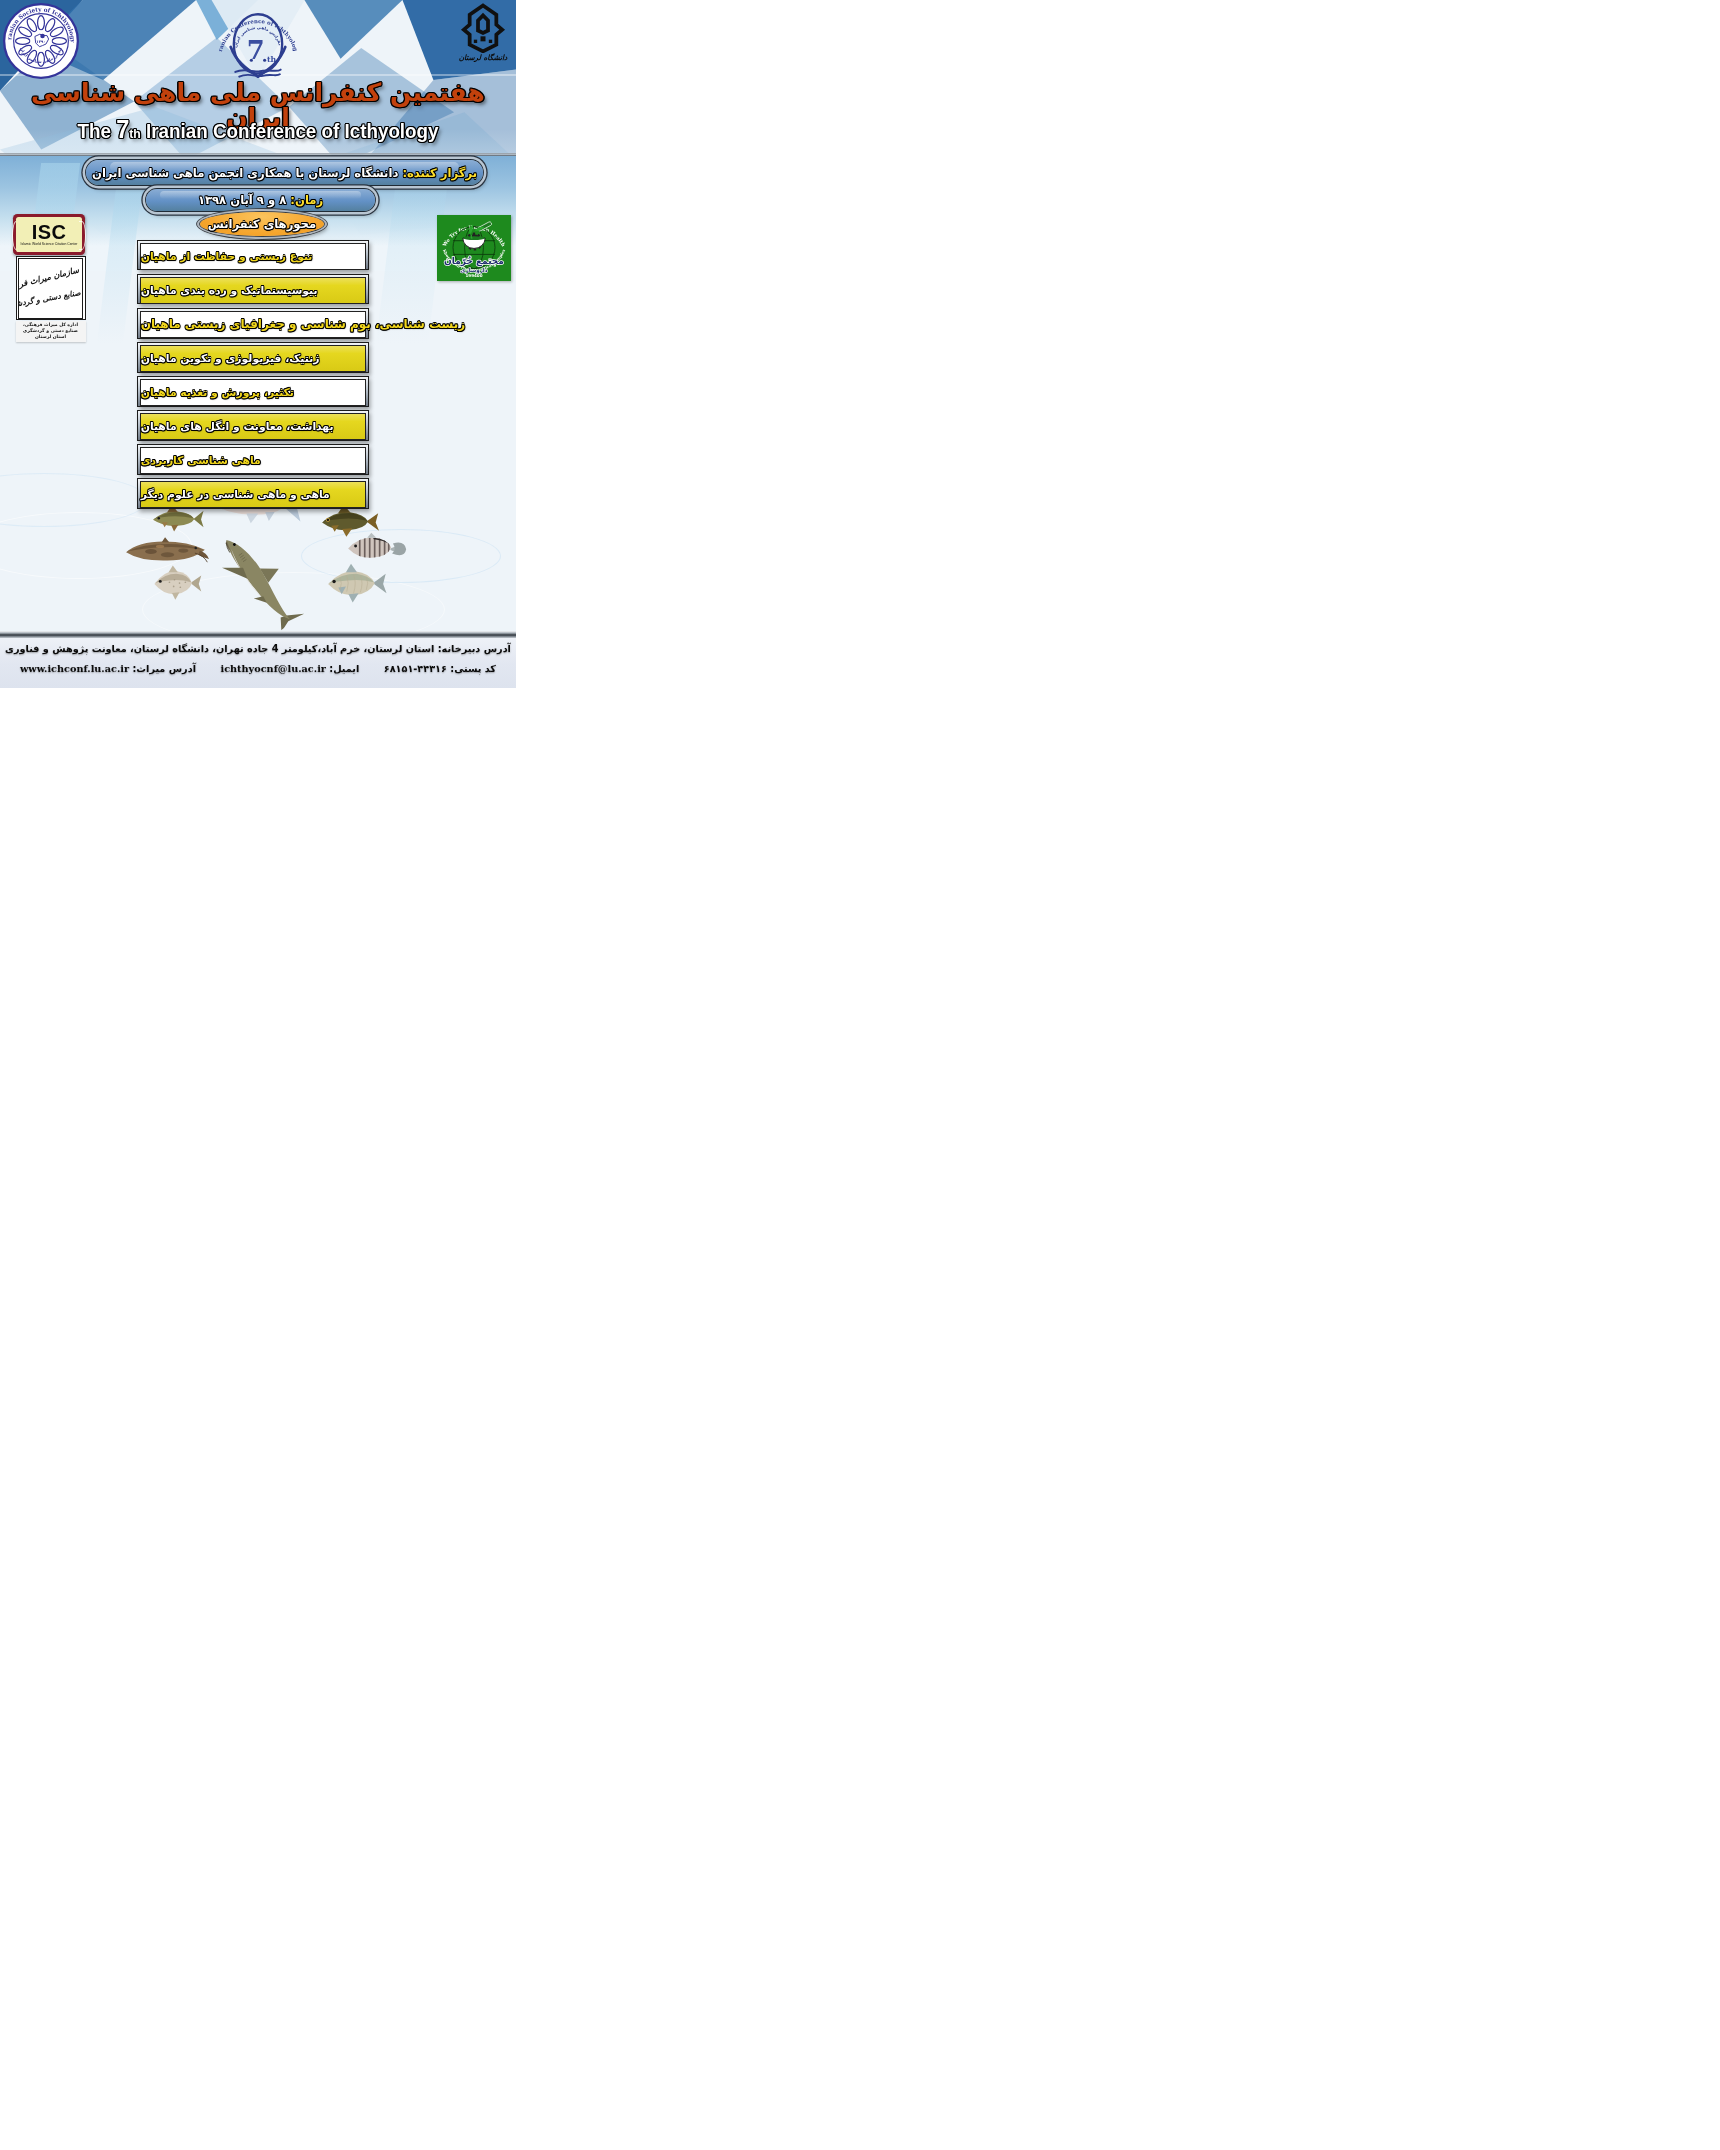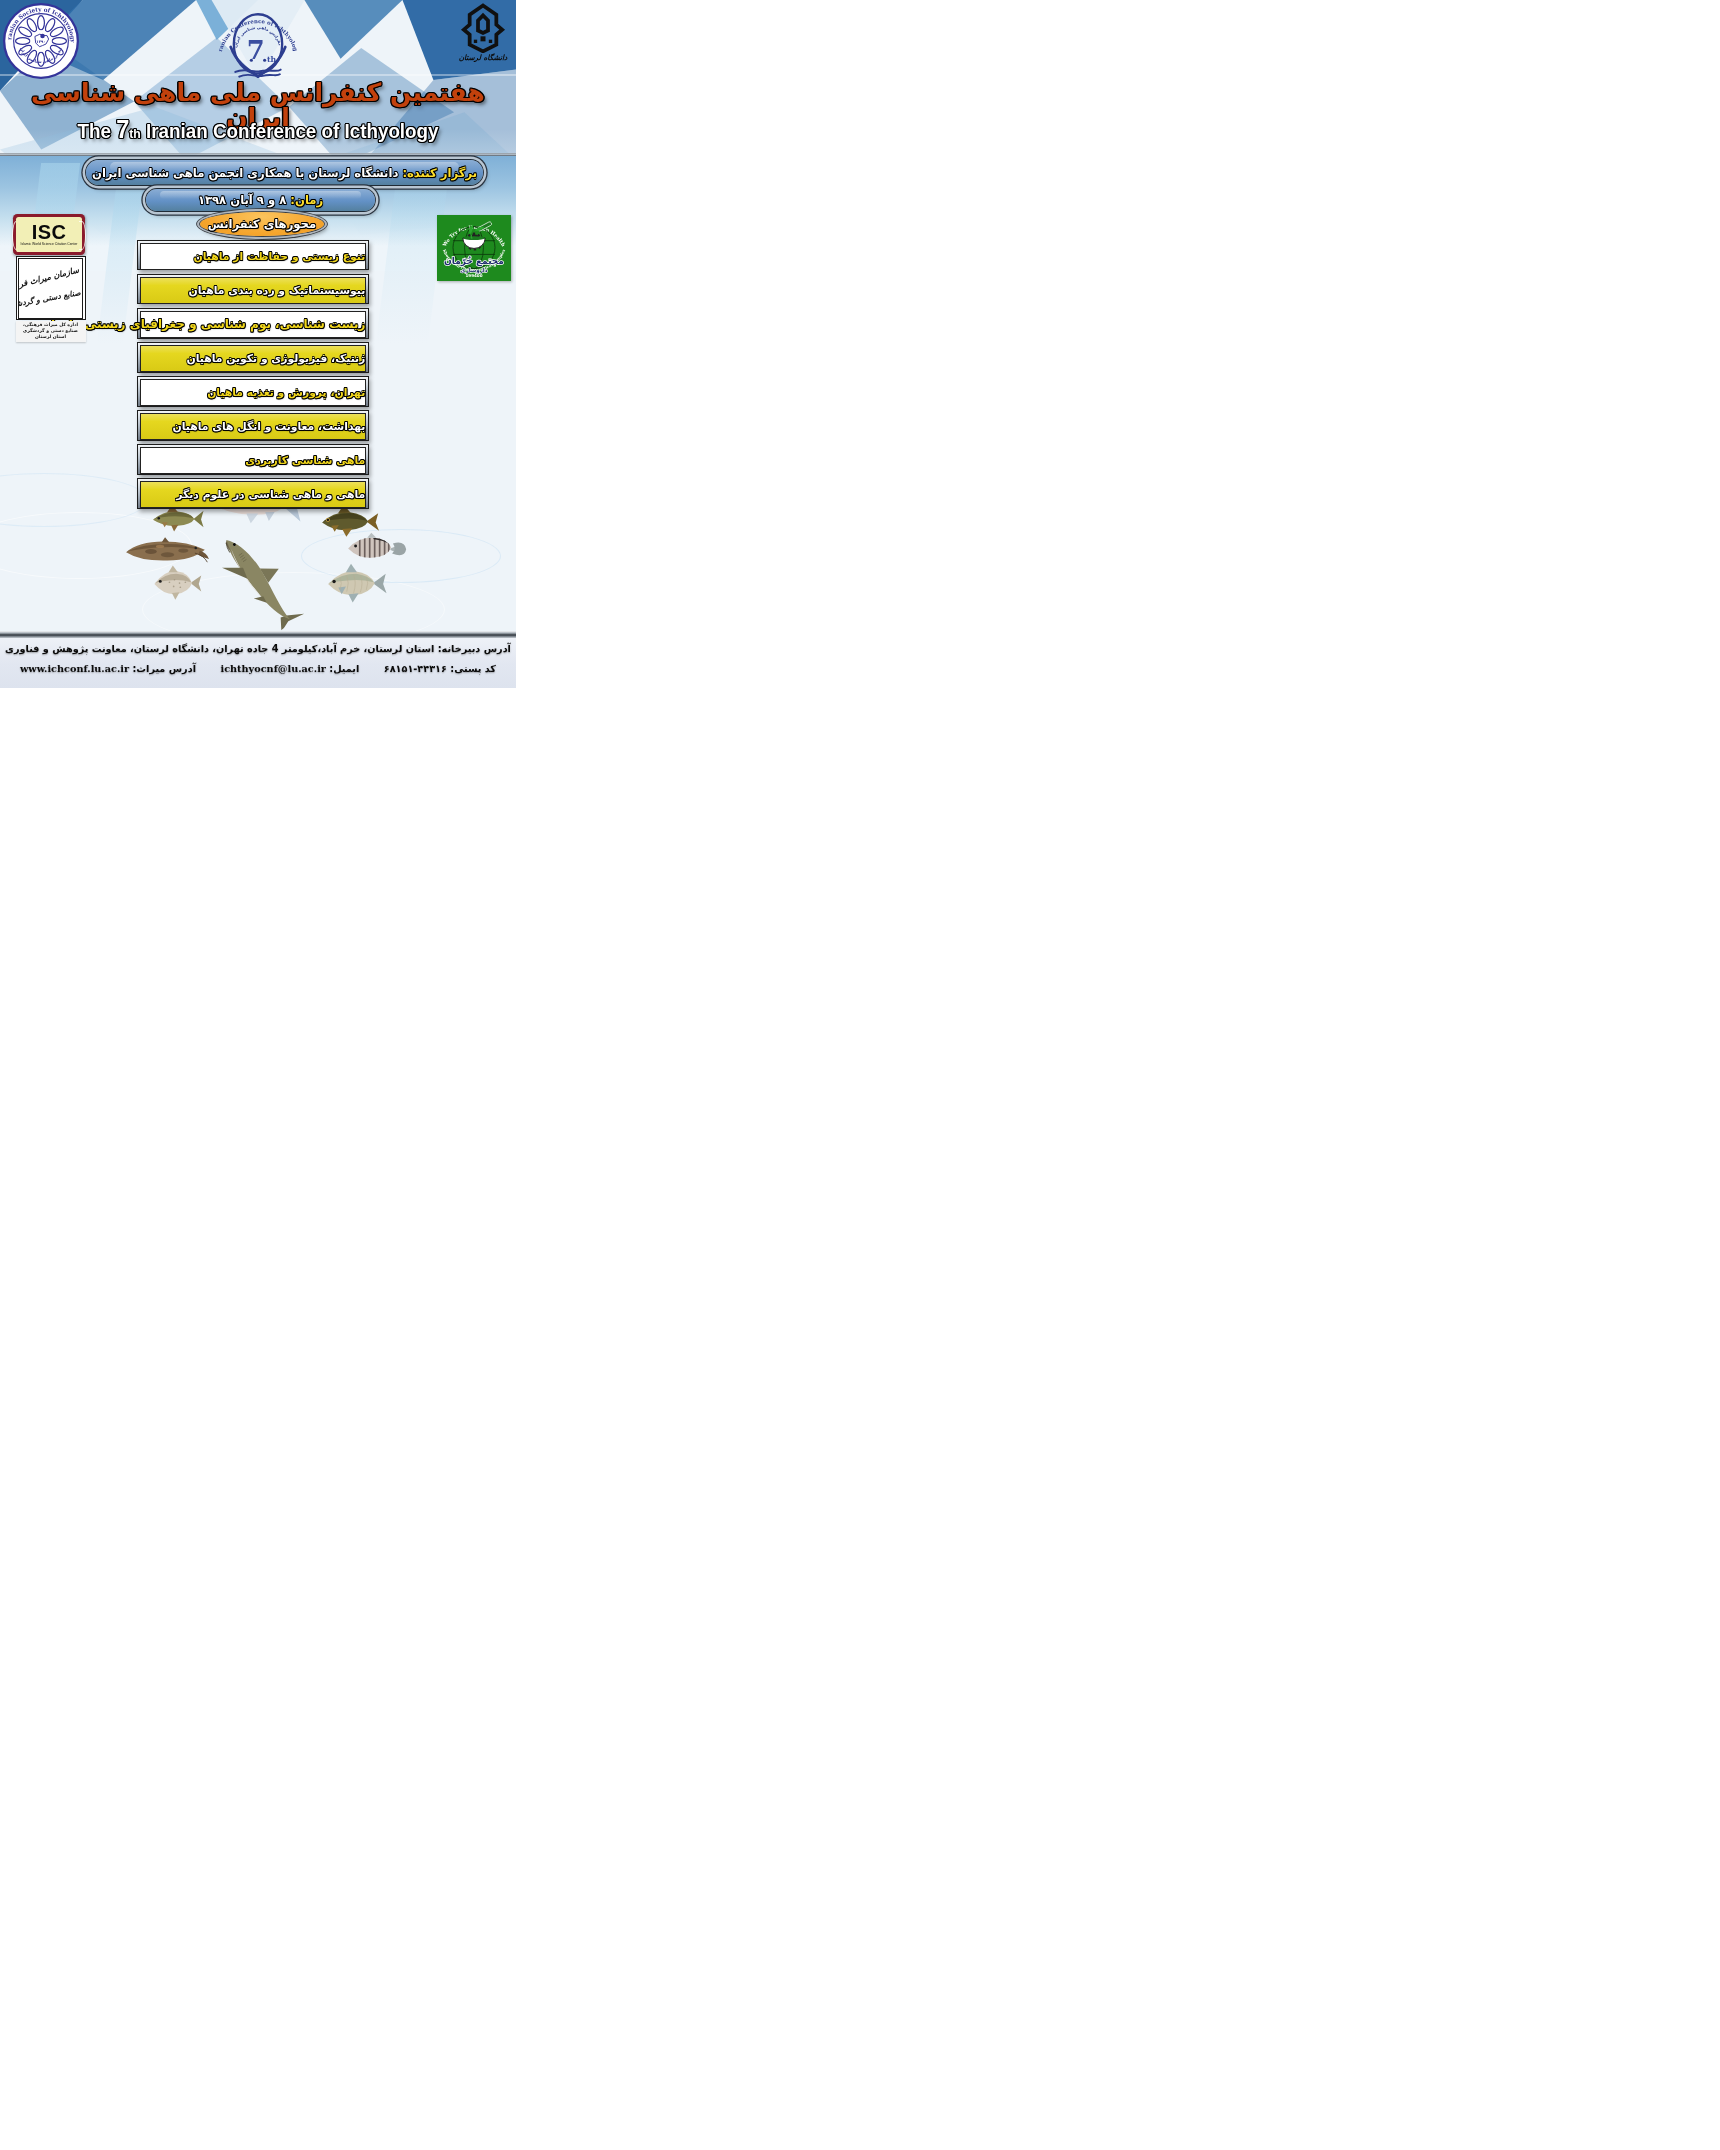--- a/index.html
+++ b/index.html
@@ -74,21 +74,21 @@
     background:radial-gradient(ellipse at 50% 20%,#fbc45d 0%,#f6a62e 60%,#ef9c22 100%);
     box-shadow:0 0 0 0.9px #3a3f45,0 0 0 3px #aeb6be,0 0 0 3.9px #3a3f45,2.6px 3.4px 4.3px rgba(0,0,0,.4);
     display:flex;align-items:center;justify-content:center;}
   .ellipse .line{direction:rtl;color:#fff;font-weight:bold;font-size:11.6px;}
 
   
   .topics{position:absolute;left:137px;top:240px;width:232px;z-index:5;}
   .topic{height:25px;margin-bottom:3.7px;border:0.4px solid #1c1c1c;padding:1.7px;
     background:linear-gradient(180deg,#f2f5f8 0%,#b8c2cc 45%,#707a86 100%);
     box-shadow:2.2px 3px 4.3px rgba(0,0,0,.35);}
-  .topic .inner{height:100%;border:0.4px solid #222;display:flex;align-items:center;justify-content:flex-end;}
+  .topic .inner{height:100%;border:0.4px solid #222;display:flex;align-items:center;justify-content:flex-start;}
   .topic.white .inner{background:#ffffff;}
   .topic.yellow .inner{background:linear-gradient(180deg,#ece05a 0%,#e5d71f 30%,#d9ca15 100%);}
   .topic .line{direction:rtl;font-weight:bold;font-size:10.8px;white-space:nowrap;}
   .topic.white .line{color:#f2d71c;}
   .topic.yellow .line{color:#ffffff;}
   .topic.t3 .line{font-size:12px;}
 
   
   .society{position:absolute;left:3.4px;top:3.4px;width:76px;height:76px;z-index:6;}
   .conf-logo{position:absolute;left:215px;top:0.9px;width:86px;height:73px;z-index:4;}
@@ -284,21 +284,21 @@
           <div class="line ol2">زیست شناسی، بوم شناسی و جغرافیای زیستی ماهیان</div>
         </div>
     </div>
     <div class="topic yellow t4">
       <div class="inner">
           <div class="line ol2">ژنتیک، فیزیولوژی و تکوین ماهیان</div>
         </div>
     </div>
     <div class="topic white t5">
       <div class="inner">
-          <div class="line ol2">تهران، پرورش و تغذیه ماهیان</div>
+          <div class="line ol2">تکثیر، پرورش و تغذیه ماهیان</div>
         </div>
     </div>
     <div class="topic yellow t6">
       <div class="inner">
           <div class="line ol2">بهداشت، معاونت و انگل های ماهیان</div>
         </div>
     </div>
     <div class="topic white t7">
       <div class="inner">
           <div class="line ol2">ماهی شناسی کاربردی</div>

